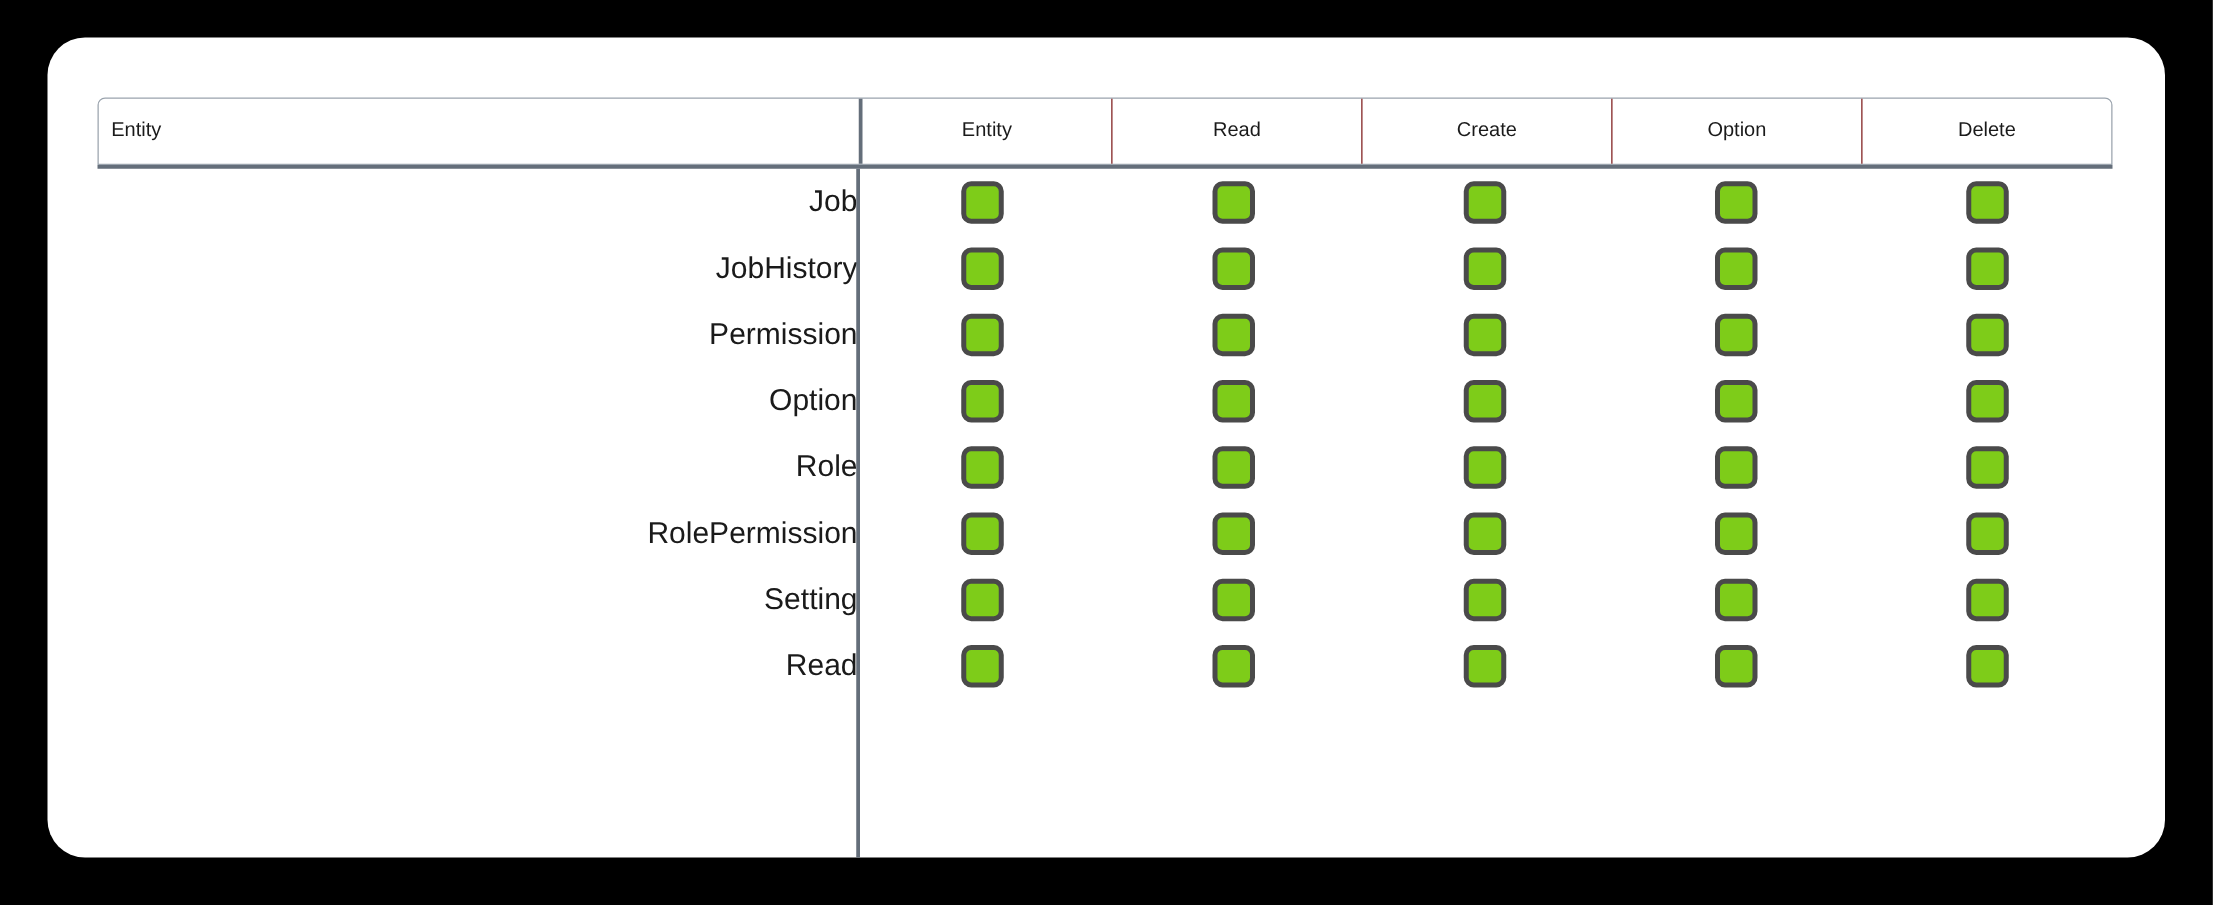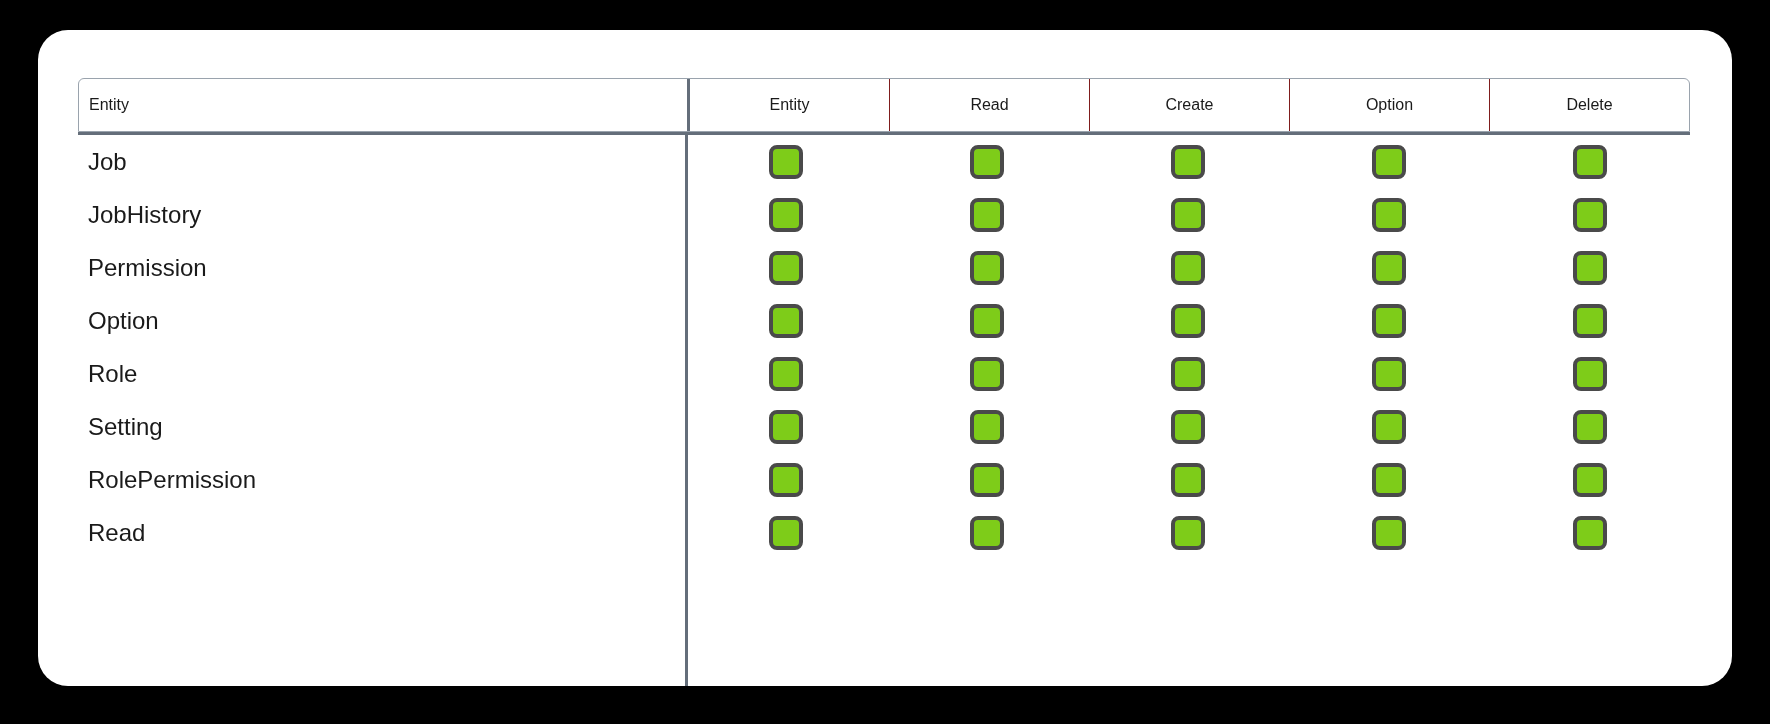--- a/index.html
+++ b/index.html
@@ -105,20 +105,21 @@
     align-items: center;
   }
 
   .cell-entity {
     flex: 0 0 608px;
     padding-left: 10px;
     font-size: 24px;
     color: #1a1a1a;
     line-height: 1;
     white-space: nowrap;
+    text-align: right;
   }
 
   .cell-action {
     flex: 1 1 0;
     display: flex;
     align-items: center;
     justify-content: center;
   }
 
   
@@ -238,53 +239,53 @@
               <span class="checkbox" role="checkbox" aria-checked="true" aria-label="Role Update"></span>
             </div>
             <div class="cell-action">
               <span class="checkbox" role="checkbox" aria-checked="true" aria-label="Role Delete"></span>
             </div>
             <div class="cell-action">
               <span class="checkbox" role="checkbox" aria-checked="true" aria-label="Role Assign"></span>
             </div>
           </div>
           <div class="matrix-row">
+            <div class="cell-entity">RolePermission</div>
+            <div class="cell-action">
+              <span class="checkbox" role="checkbox" aria-checked="true" aria-label="RolePermission Create"></span>
+            </div>
+            <div class="cell-action">
+              <span class="checkbox" role="checkbox" aria-checked="true" aria-label="RolePermission Read"></span>
+            </div>
+            <div class="cell-action">
+              <span class="checkbox" role="checkbox" aria-checked="true" aria-label="RolePermission Update"></span>
+            </div>
+            <div class="cell-action">
+              <span class="checkbox" role="checkbox" aria-checked="true" aria-label="RolePermission Delete"></span>
+            </div>
+            <div class="cell-action">
+              <span class="checkbox" role="checkbox" aria-checked="true" aria-label="RolePermission Assign"></span>
+            </div>
+          </div>
+          <div class="matrix-row">
             <div class="cell-entity">Setting</div>
             <div class="cell-action">
               <span class="checkbox" role="checkbox" aria-checked="true" aria-label="Setting Create"></span>
             </div>
             <div class="cell-action">
               <span class="checkbox" role="checkbox" aria-checked="true" aria-label="Setting Read"></span>
             </div>
             <div class="cell-action">
               <span class="checkbox" role="checkbox" aria-checked="true" aria-label="Setting Update"></span>
             </div>
             <div class="cell-action">
               <span class="checkbox" role="checkbox" aria-checked="true" aria-label="Setting Delete"></span>
             </div>
             <div class="cell-action">
               <span class="checkbox" role="checkbox" aria-checked="true" aria-label="Setting Assign"></span>
-            </div>
-          </div>
-          <div class="matrix-row">
-            <div class="cell-entity">RolePermission</div>
-            <div class="cell-action">
-              <span class="checkbox" role="checkbox" aria-checked="true" aria-label="RolePermission Create"></span>
-            </div>
-            <div class="cell-action">
-              <span class="checkbox" role="checkbox" aria-checked="true" aria-label="RolePermission Read"></span>
-            </div>
-            <div class="cell-action">
-              <span class="checkbox" role="checkbox" aria-checked="true" aria-label="RolePermission Update"></span>
-            </div>
-            <div class="cell-action">
-              <span class="checkbox" role="checkbox" aria-checked="true" aria-label="RolePermission Delete"></span>
-            </div>
-            <div class="cell-action">
-              <span class="checkbox" role="checkbox" aria-checked="true" aria-label="RolePermission Assign"></span>
             </div>
           </div>
           <div class="matrix-row">
             <div class="cell-entity">Read</div>
             <div class="cell-action">
               <span class="checkbox" role="checkbox" aria-checked="true" aria-label="Team Create"></span>
             </div>
             <div class="cell-action">
               <span class="checkbox" role="checkbox" aria-checked="true" aria-label="Team Read"></span>
             </div>

